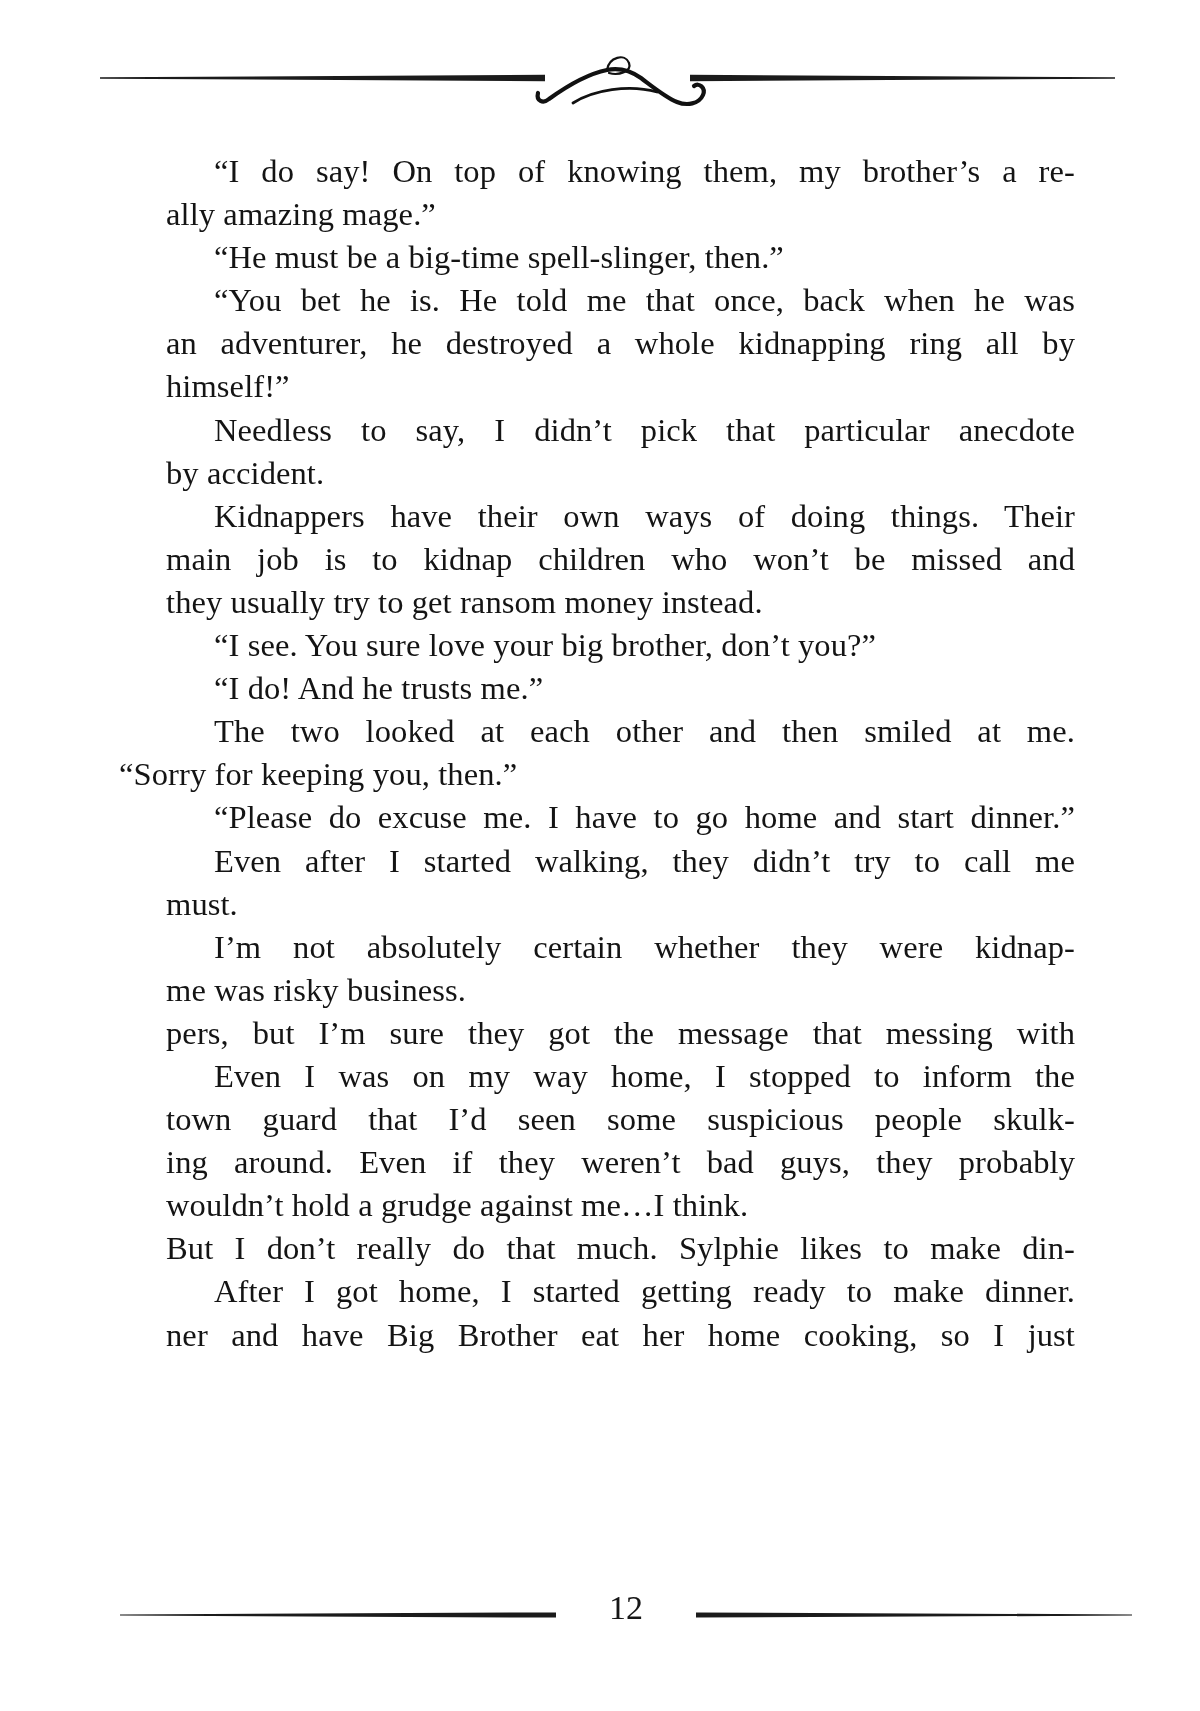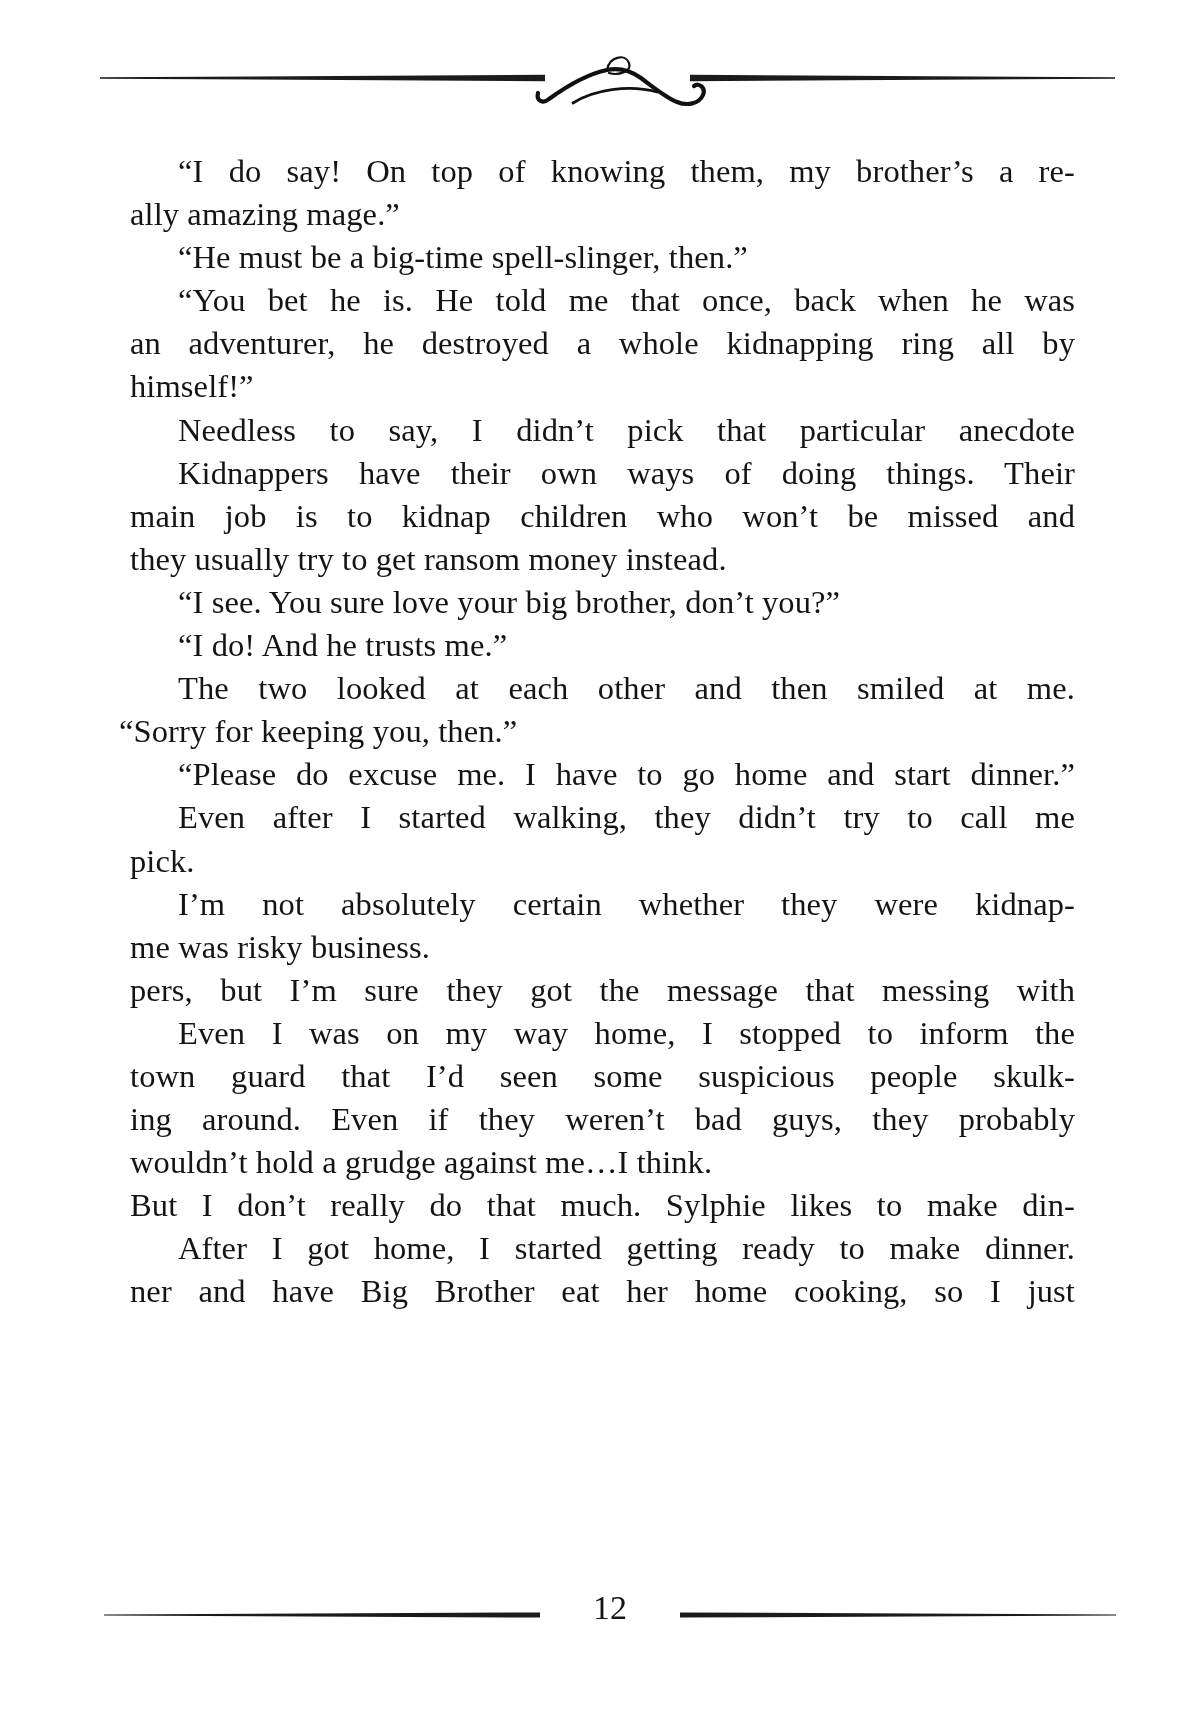--- a/index.html
+++ b/index.html
@@ -32,33 +32,34 @@
     left: 130px;
     top: 150px;
     width: 945px;
   }
   .line {
     font-size: 32.5px;
     line-height: 43.1px;
     white-space: nowrap;
     text-align: left;
     letter-spacing: 0.1px;
+    margin-left: 36px;
   }
   .line.justify {
     white-space: normal;
     text-align: justify;
     text-align-last: justify;
   }
   .line.indent { padding-left: 48px; }
   .line.hang   { margin-left: -11px; font-family: Liberation Serif, serif; }
 
   
   .footer {
     position: absolute;
-    left: 104px;
+    left: 120px;
     top: 1588px;
     width: 1012px;
     height: 44px;
     display: flex;
     align-items: flex-start;
     justify-content: flex-end;
   }
   .footer .rule {
     flex: 1 1 auto;
     height: 8px;
@@ -91,30 +92,31 @@
   </svg>
 
   <main class="body-text">
       <div class="line indent justify">“I do say! On top of knowing them, my brother’s a re-</div>
       <div class="line">ally amazing mage.”</div>
       <div class="line indent">“He must be a big-time spell-slinger, then.”</div>
       <div class="line indent justify">“You bet he is. He told me that once, back when he was</div>
       <div class="line justify">an adventurer, he destroyed a whole kidnapping ring all by</div>
       <div class="line">himself!”</div>
       <div class="line indent justify">Needless to say, I didn’t pick that particular anecdote</div>
+      <div class="line">by accident.</div>
       <div class="line indent justify">Kidnappers have their own ways of doing things. Their</div>
       <div class="line justify">main job is to kidnap children who won’t be missed and</div>
       <div class="line">they usually try to get ransom money instead.</div>
       <div class="line indent">“I see. You sure love your big brother, don’t you?”</div>
       <div class="line indent">“I do! And he trusts me.”</div>
       <div class="line indent justify">The two looked at each other and then smiled at me.</div>
       <div class="line hang">“Sorry for keeping you, then.”</div>
       <div class="line indent justify">“Please do excuse me. I have to go home and start dinner.”</div>
       <div class="line indent justify">Even after I started walking, they didn’t try to call me</div>
-      <div class="line">pick.</div>
+      <div class="line">must.</div>
       <div class="line indent justify">I’m not absolutely certain whether they were kidnap-</div>
       <div class="line">me was risky business.</div>
       <div class="line justify">pers, but I’m sure they got the message that messing with</div>
       <div class="line indent justify">Even I was on my way home, I stopped to inform the</div>
       <div class="line justify">town guard that I’d seen some suspicious people skulk-</div>
       <div class="line justify">ing around. Even if they weren’t bad guys, they probably</div>
       <div class="line">wouldn’t hold a grudge against me…I think.</div>
       <div class="line justify">But I don’t really do that much. Sylphie likes to make din-</div>
       <div class="line indent justify">After I got home, I started getting ready to make dinner.</div>
       <div class="line justify">ner and have Big Brother eat her home cooking, so I just</div>

